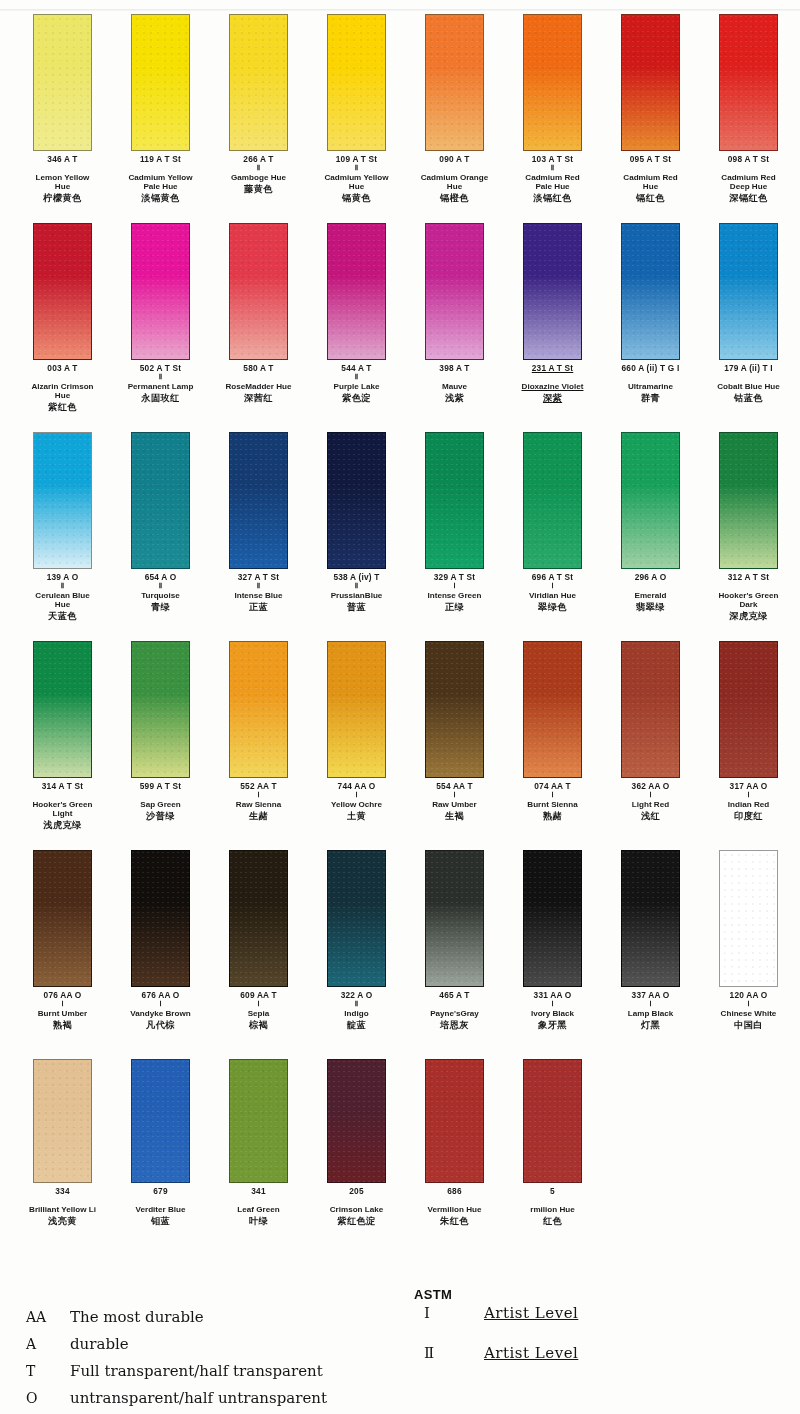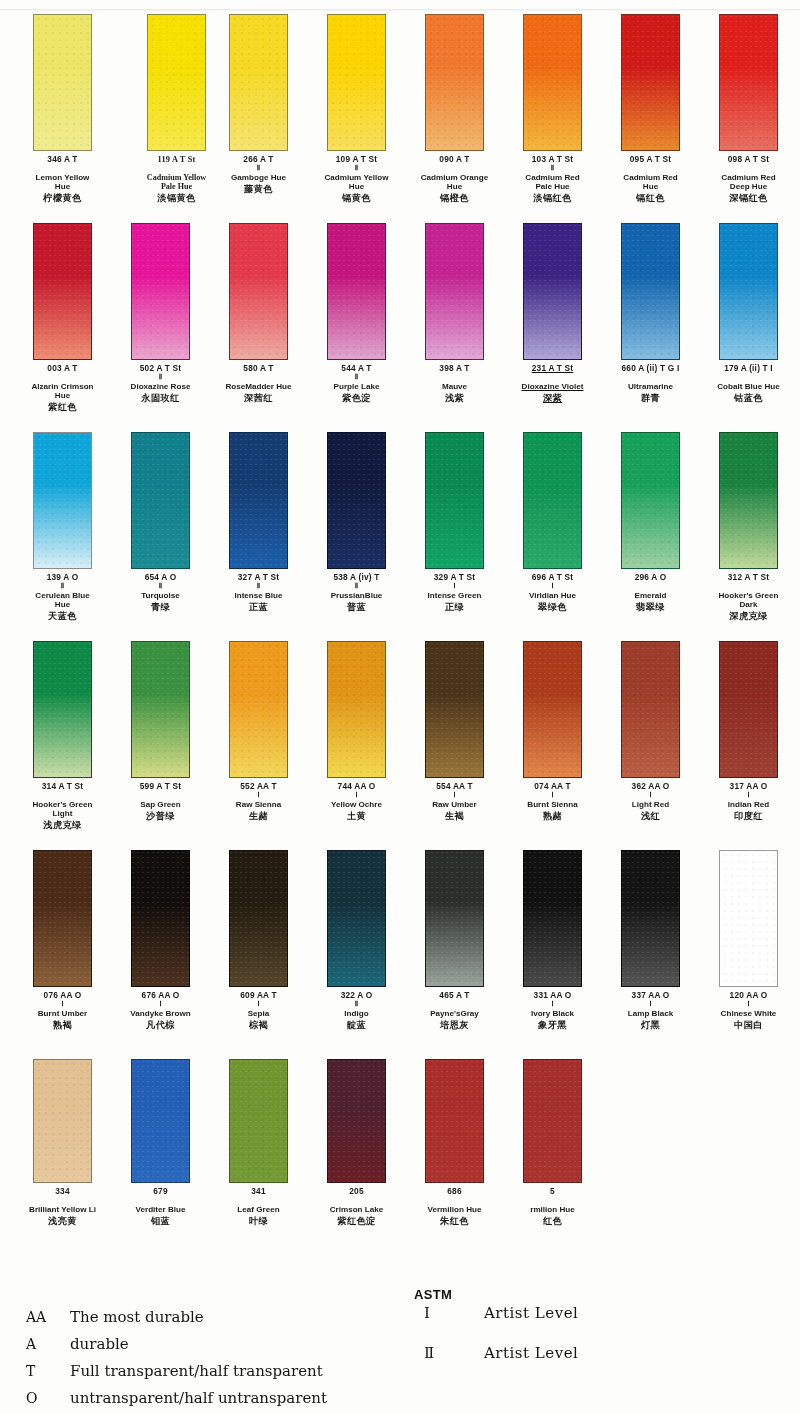--- a/index.html
+++ b/index.html
@@ -120,41 +120,41 @@
     font-size:14px;
     color:#151515;
   }
   .leg-val{
     font-size:15px;
     color:#151515;
     white-space:nowrap;
   }
   .leg-right .leg-row{margin-bottom:22px;}
   .leg-right .leg-key{width:60px;flex:0 0 60px;font-size:15px;}
-  .leg-right .leg-val{font-size:15px;letter-spacing:.5px;}
+  .leg-right .leg-val{font-size:15px;letter-spacing:.5px;text-decoration:underline;}
 </style>
 </head>
 <body>
 
 <div class="sheet">
 
   <div class="topline"></div>
 
   <div class="rows" id="rows">
       <div class="row">
         <div class="cell" style="left: 28px;">
           <div class="chip" style="background: linear-gradient(rgb(236, 230, 103) 0%, rgb(236, 230, 103) 38%, rgb(240, 236, 142) 100%); border-color: rgb(142, 140, 86);"></div>
           <div class="labels">
             <div class="code">346 A T</div>
             <div class="astm"></div>
             <div class="ename">Lemon Yellow Hue</div>
             <div class="cname">柠檬黄色</div>
           </div>
         </div>
-        <div class="cell" style="left: 142px; font-family: Liberation Serif, serif;">
+        <div class="cell" style="left: 126px;">
           <div class="chip" style="background: linear-gradient(rgb(245, 224, 0) 0%, rgb(245, 224, 0) 38%, rgb(246, 232, 76) 100%); border-color: rgb(142, 135, 65);"></div>
           <div class="labels">
             <div class="code">119 A T St</div>
             <div class="astm"></div>
             <div class="ename">Cadmium Yellow Pale Hue</div>
             <div class="cname">淡镉黄色</div>
           </div>
         </div>
         <div class="cell" style="left: 224px;">
           <div class="chip" style="background: linear-gradient(rgb(246, 217, 34) 0%, rgb(246, 217, 34) 38%, rgb(245, 227, 110) 100%); border-color: rgb(142, 128, 64);"></div>
@@ -219,21 +219,21 @@
             <div class="astm"></div>
             <div class="ename">Alzarin Crimson Hue</div>
             <div class="cname">紫红色</div>
           </div>
         </div>
         <div class="cell" style="left: 126px;">
           <div class="chip" style="background: linear-gradient(rgb(230, 20, 154) 0%, rgb(230, 20, 154) 38%, rgb(233, 166, 204) 100%); border-color: rgb(125, 18, 87);"></div>
           <div class="labels">
             <div class="code">502 A T St</div>
             <div class="astm">Ⅱ</div>
-            <div class="ename">Dioxazine Rose</div>
+            <div class="ename">Permanent Lamp</div>
             <div class="cname">永固玫红</div>
           </div>
         </div>
         <div class="cell" style="left: 224px;">
           <div class="chip" style="background: linear-gradient(rgb(226, 58, 74) 0%, rgb(226, 58, 74) 38%, rgb(238, 171, 161) 100%); border-color: rgb(126, 34, 41);"></div>
           <div class="labels">
             <div class="code">580 A T</div>
             <div class="astm"></div>
             <div class="ename">RoseMadder Hue</div>
             <div class="cname">深茜红</div>

